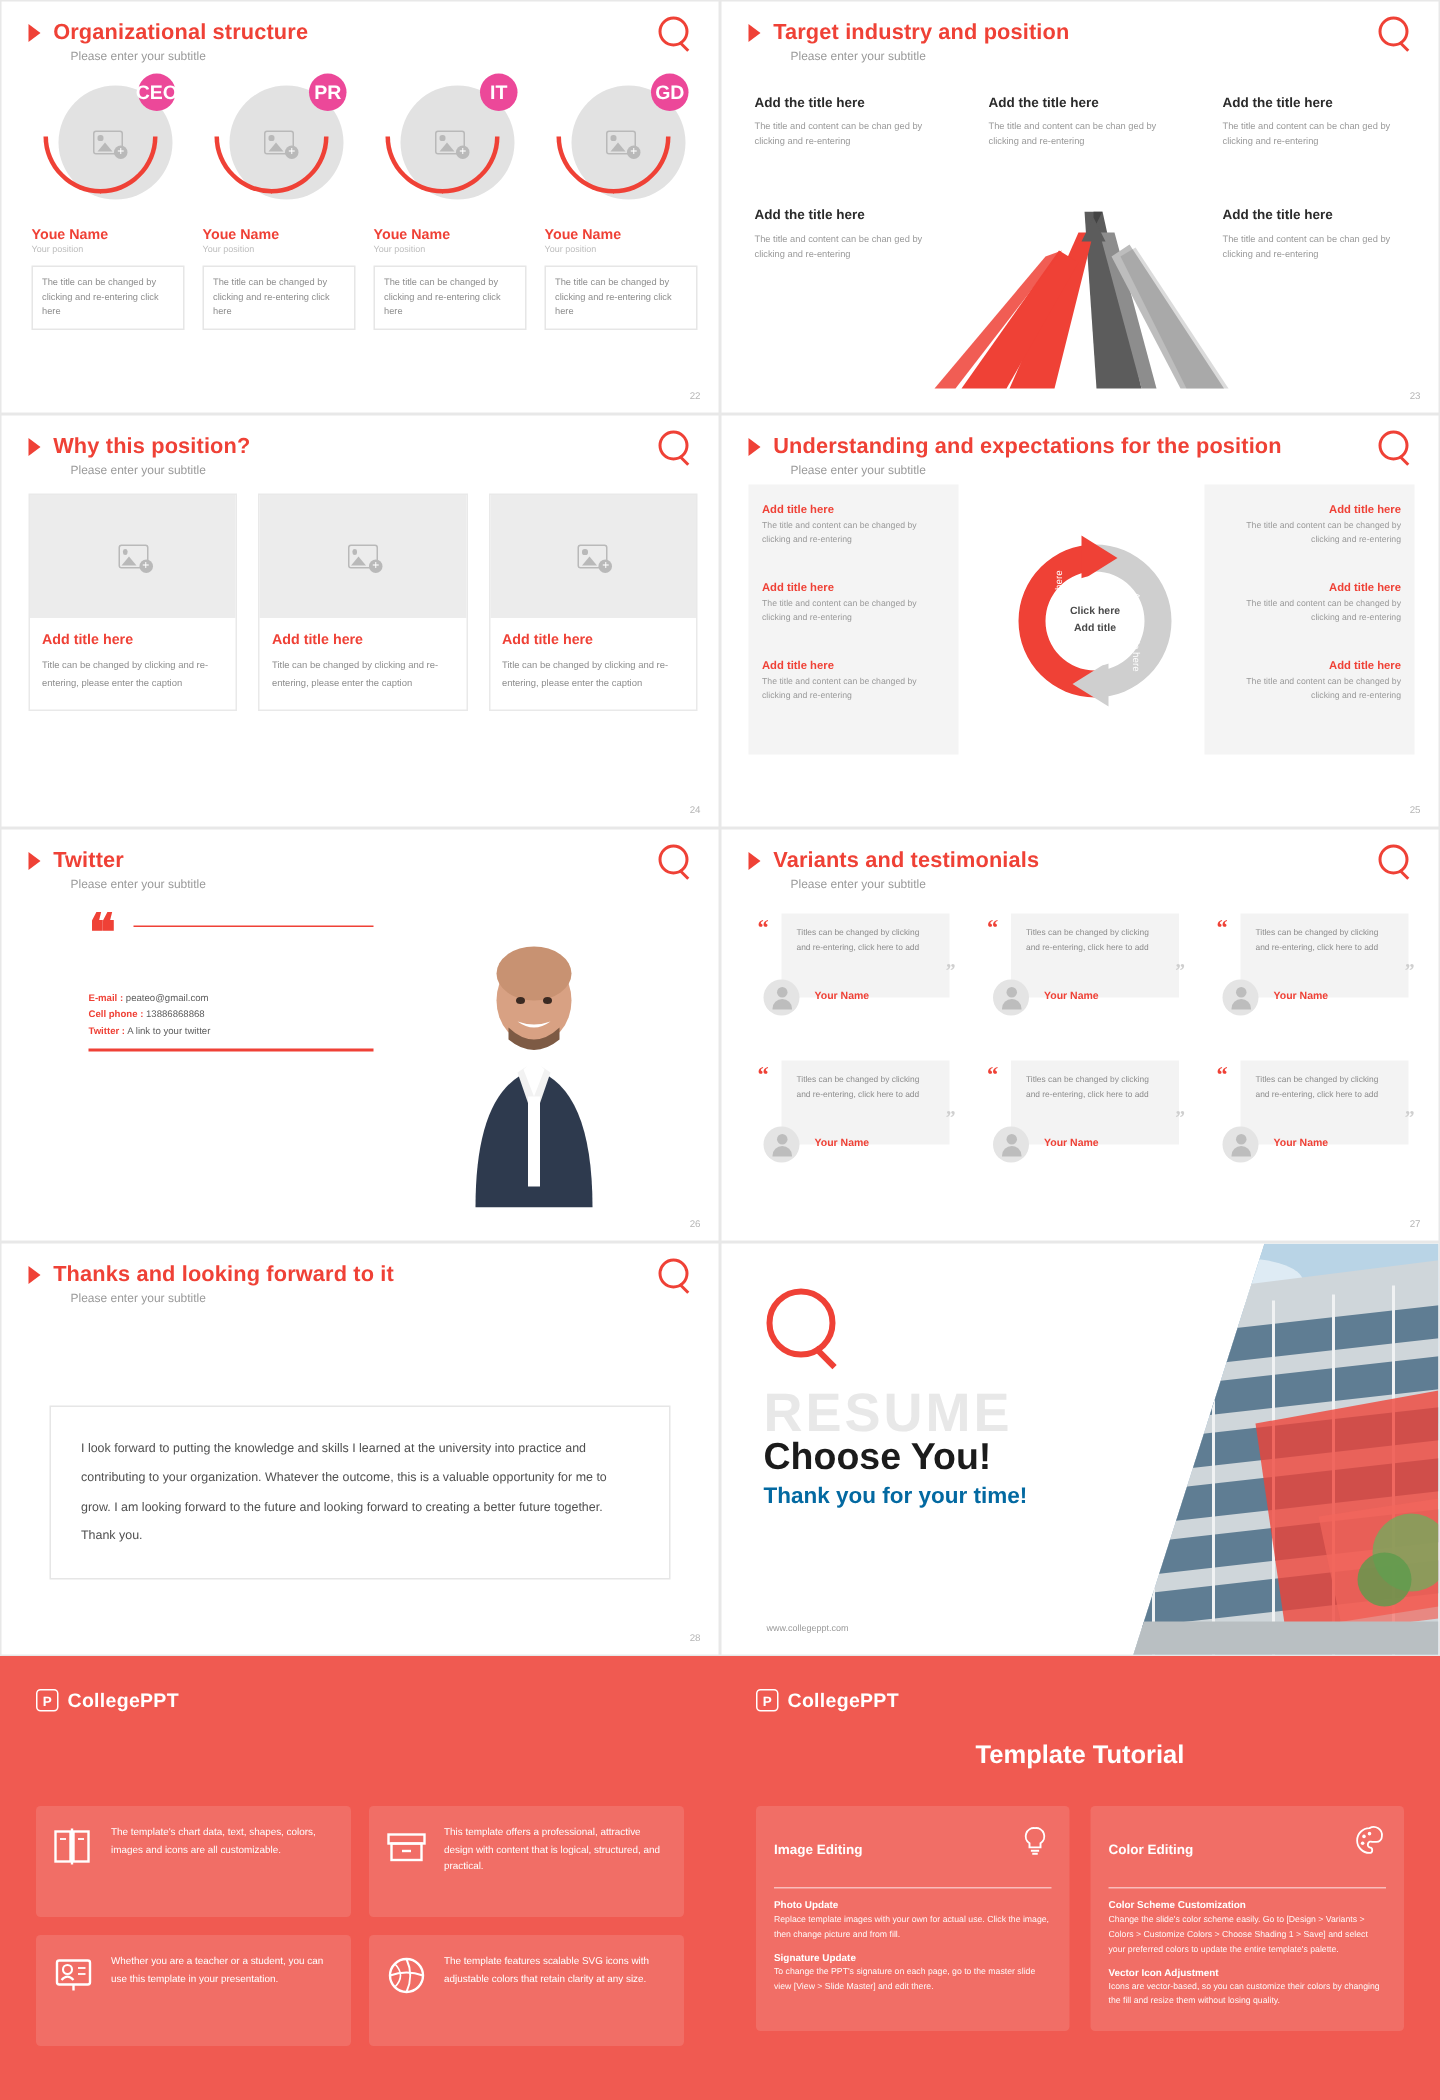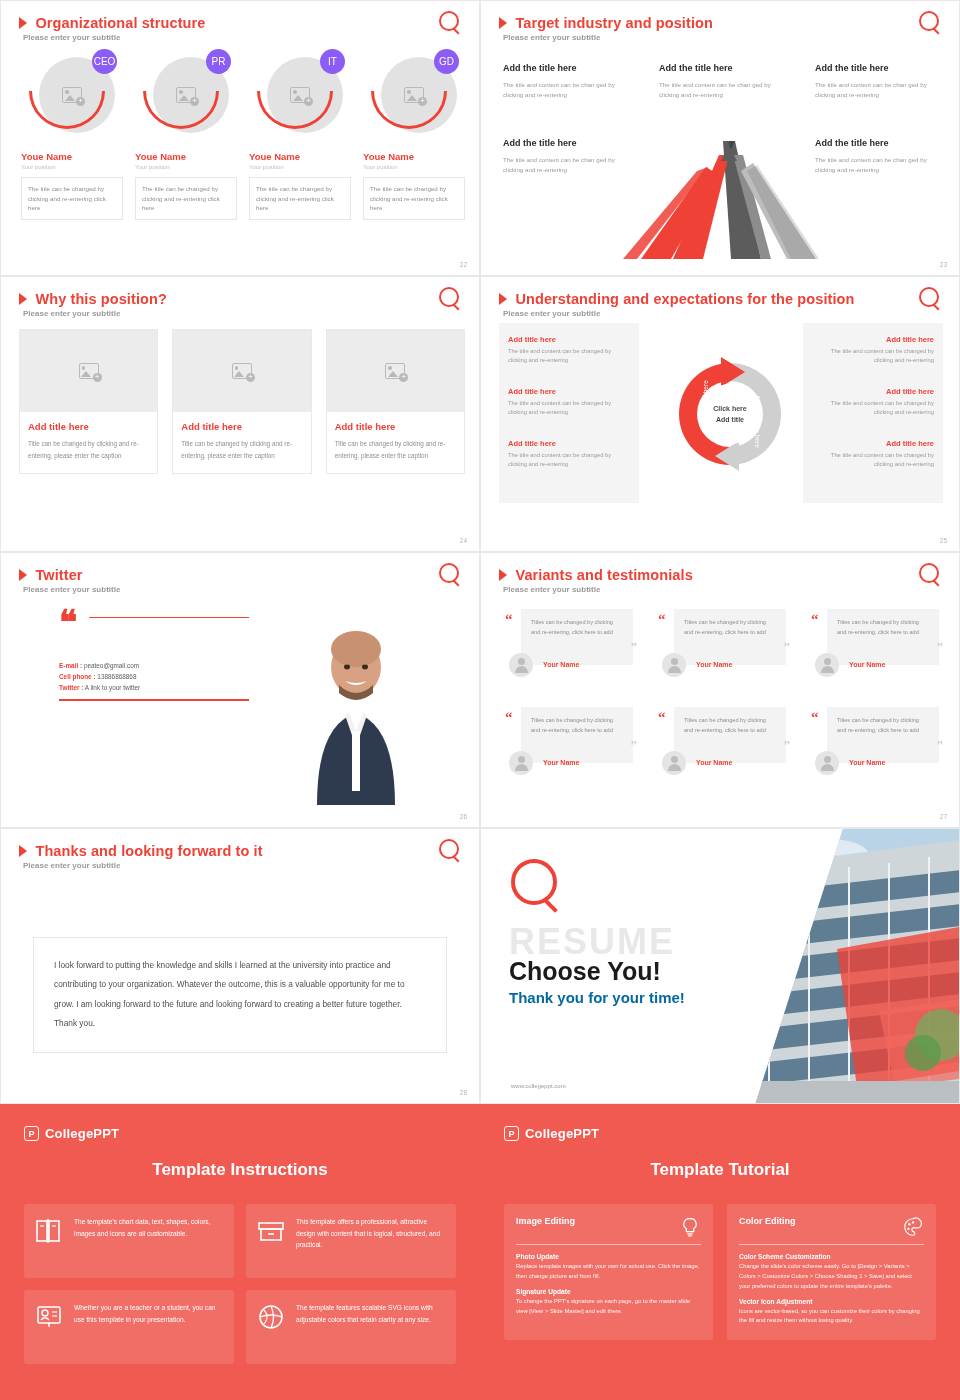--- a/index.html
+++ b/index.html
@@ -38,23 +38,22 @@
     display: inline-block;
     color: #ef4136;
     font-size: 14.5px;
     font-weight: bold;
     letter-spacing: .1px;
     vertical-align: middle;
   }
   .hdr .sub {
     color: #9a9a9a;
     font-size: 8px;
-    margin-left: 4px;
+    margin-left: 28px;
     margin-top: 2px;
-    font-weight: bold;
   }
   .qmark {
     position: absolute;
     top: 10px; right: 18px;
     width: 22px; height: 22px;
   }
   .qmark .ring {
     width: 20px; height: 20px;
     border: 2px solid #ef4136;
     border-radius: 50%;
@@ -84,22 +83,22 @@
     position: absolute; left: 0; top: 0;
     width: 76px; height: 76px; border-radius: 50%;
     border: 3px solid #ef4136;
     border-right-color: transparent;
     border-top-color: transparent;
     transform: rotate(-45deg);
   }
   .org-av .badge {
     position: absolute; right: -2px; top: -4px;
     width: 25px; height: 25px; border-radius: 50%;
-    background: #8b5cf6; color: #fff;
-    font-size: 10px; font-weight: normal;
+    background: #ec4899; color: #fff;
+    font-size: 13px; font-weight: bold;
     display: flex; align-items: center; justify-content: center;
   }
   .ph-icon { width: 20px; height: 16px; position: relative; }
   .ph-icon .frame {
     width: 20px; height: 16px; border: 1.6px solid #b9b9b9; border-radius: 2px;
   }
   .ph-icon .mount {
     position: absolute; left: 2.5px; bottom: 2.5px;
     width: 0; height: 0;
     border-left: 5px solid transparent; border-right: 5px solid transparent;
@@ -191,21 +190,21 @@
   .logo { position: absolute; left: 24px; top: 22px; display: flex; align-items: center; gap: 6px; }
   .logo .mark { width: 15px; height: 15px; border: 1.6px solid #fff; border-radius: 3px; display: flex; align-items: center; justify-content: center; font-size: 9px; font-weight: bold; }
   .logo .txt { font-size: 13px; font-weight: bold; letter-spacing: .2px; }
   .inst h2 { position: absolute; top: 56px; width: 100%; text-align: center; font-size: 17px; font-weight: bold; }
   .inst-grid { position: absolute; top: 100px; left: 24px; right: 24px; display: grid; grid-template-columns: 1fr 1fr; gap: 12px; }
   .inst-card { background: rgba(255,255,255,.12); border-radius: 3px; padding: 12px 10px; display: flex; gap: 10px; align-items: flex-start; min-height: 74px; }
   .inst-card .ic { flex: 0 0 30px; height: 30px; }
   .inst-card .tx { font-size: 6.6px; line-height: 1.75; }
   .tut-grid { position: absolute; top: 100px; left: 24px; right: 24px; display: grid; grid-template-columns: 1fr 1fr; gap: 14px; }
   .tut-card { background: rgba(255,255,255,.12); border-radius: 3px; padding: 12px 12px 14px; }
-  .tut-head { display: flex; justify-content: space-between; align-items: flex-start; border-bottom: 1px solid rgba(255,255,255,.55); padding-bottom: 6px; margin-bottom: 8px; }
+  .tut-head { display: flex; justify-content: space-between; align-items: flex-end; border-bottom: 1px solid rgba(255,255,255,.55); padding-bottom: 20px; margin-bottom: 8px; }
   .tut-head .h { font-size: 9px; font-weight: bold; }
   .tut-sub { font-size: 6.6px; font-weight: bold; margin-top: 6px; }
   .tut-body { font-size: 5.8px; line-height: 1.7; margin-top: 2px; opacity: .95; }
 </style>
 </head>
 <body>
 
 <div class="grid">
 
   <div class="slide">
@@ -645,21 +644,20 @@
         <rect x="86" y="252" width="214" height="24" fill="#b9bfc2"></rect>
       </g>
     </svg>
   </div>
 
   <div class="slide inst">
     <div class="logo">
       <div class="mark">P</div>
       <div class="txt">CollegePPT</div>
     </div>
-    <h2>Template Instructions</h2>
 
     <div class="inst-grid">
       <div class="inst-card">
         <svg class="ic" viewBox="0 0 30 30">
           <rect x="3" y="5" width="10" height="20" fill="none" stroke="#fff" stroke-width="1.6"></rect>
           <rect x="15" y="5" width="10" height="20" fill="none" stroke="#fff" stroke-width="1.6"></rect>
           <line x1="14" y1="3" x2="14" y2="27" stroke="#fff" stroke-width="1.6"></line>
           <line x1="6" y1="10" x2="10" y2="10" stroke="#fff" stroke-width="1.2"></line>
           <line x1="18" y1="10" x2="22" y2="10" stroke="#fff" stroke-width="1.2"></line>
         </svg>

